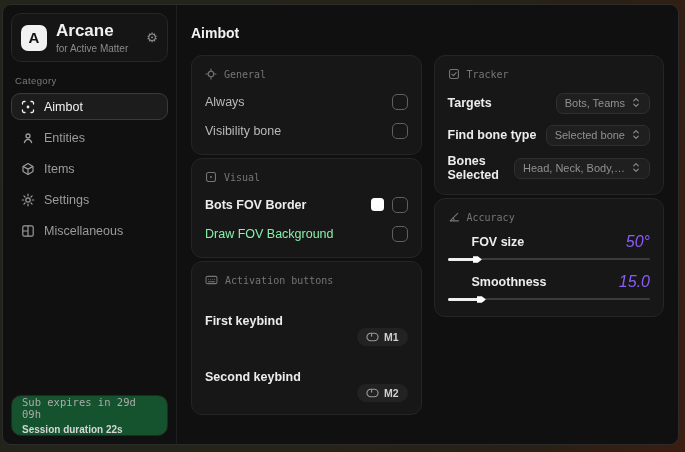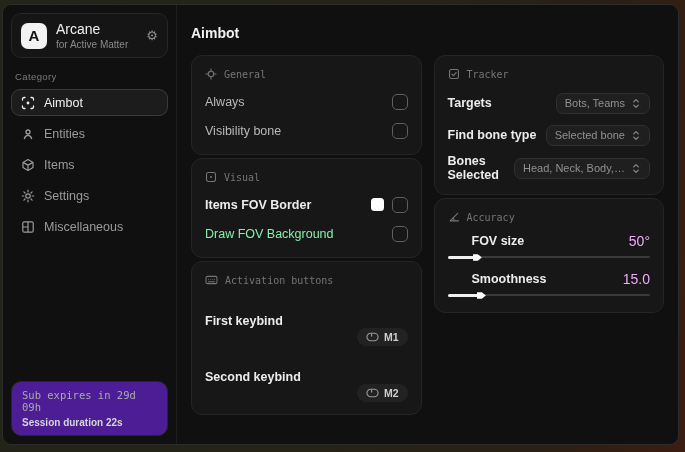--- a/index.html
+++ b/index.html
@@ -24,40 +24,40 @@
     display:flex; align-items:center; gap:9px;
     background:#151515; border:1px solid #272727; border-radius:10px;
     padding:7px 9px;
   }
   .logo {
     width:26px; height:26px; border-radius:7px; background:#f2f2f2;
     color:#111; font-weight:bold; font-size:15px;
     display:flex; align-items:center; justify-content:center; flex:0 0 26px;
   }
   .brand-text { flex:1; min-width:0; }
-  .brand-name { font-size:14px; font-weight:normal; color:#f0f0f0; }
+  .brand-name { font-size:17px; font-weight:bold; color:#f0f0f0; }
   .brand-sub { font-size:10px; color:#8a8a8a; margin-top:2px; }
   .brand-gear { color:#8d8d8d; font-size:13px; line-height:1; cursor:pointer; }
   .category-label {
     font-size:9.5px; color:#7a7a7a; letter-spacing:.4px;
     margin:13px 4px 7px;
   }
   .nav { display:flex; flex-direction:column; gap:4px; }
   .nav-item {
     display:flex; align-items:center; gap:9px;
     padding:5px 9px; border-radius:9px; border:1px solid transparent;
     color:#9b9b9b; font-size:12.5px; cursor:pointer; height:27px;
   }
   .nav-item.active {
     background:#1c1c1c; border-color:#3a3a3a; color:#f1f1f1; font-weight:500;
   }
   .nav-item svg { flex:0 0 14px; }
   .sidebar-footer {
-    margin-top:auto; background:#4c1d95; border:1px solid #262626;
-    border-radius:10px; padding:7px 10px;
+    margin-top:auto; background:#14532d; border:1px solid #262626;
+    border-radius:10px; padding:0 10px;
   }
   .sub-expires { font-family:"DejaVu Sans Mono", monospace; font-size:10.5px; color:#ababab; }
   .session-duration { font-size:10px; font-weight:bold; color:#d6d6d6; margin-top:4px; }
   
   .main { flex:1; padding:14px 14px 0 14px; display:flex; flex-direction:column; }
   .page-title { font-size:14px; font-weight:bold; color:#f2f2f2; margin:6px 0 14px 0; }
   .columns { display:flex; gap:12px; align-items:flex-start; }
   .col { flex:1; display:flex; flex-direction:column; gap:3px; min-width:0; }
   .card {
     background:#171717; border:1px solid #252525; border-radius:11px;
@@ -82,31 +82,31 @@
     background:transparent; cursor:pointer;
   }
   .swatch { width:13px; height:13px; border-radius:3.5px; background:#ffffff; cursor:pointer; }
   .keypill {
     display:flex; align-items:center; gap:5px;
     background:#222222; border-radius:999px; padding:3px 9px;
     font-size:10.5px; font-weight:bold; color:#cfcfcf; cursor:pointer;margin-top:32px;
   }
   .keypill svg { color:#9a9a9a; }
   .select {
-    display:flex; align-items:flex-end; gap:6px;
+    display:flex; align-items:flex-start; gap:6px;
     background:#1f1f1f; border:1px solid #2f2f2f; border-radius:7px;
     padding:3.5px 8px; font-size:11px; color:#919191; cursor:pointer;
     max-width:148px;
   }
   .select .select-value { white-space:nowrap; overflow:hidden; text-overflow:ellipsis; }
   .select svg { flex:0 0 10px; color:#8a8a8a; }
   
   .slider-row { margin-top:9px; }
   .slider-head { display:flex; align-items:center; justify-content:space-between;padding-left:24px; }
-  .slider-value { font-size:14px; color:#f0abfc; }
+  .slider-value { font-size:16px; color:#8b5cf6;font-style:italic; }
   .slider {
     position:relative; height:10px; margin-top:3px; cursor:pointer;
   }
   .slider .track {
     position:absolute; left:0; right:0; top:4px; height:2px; background:#3b3b3b; border-radius:2px;
   }
   .slider .fill {
     position:absolute; left:0; top:3.5px; height:3px; background:#f0f0f0; border-radius:2px;
   }
   .slider .thumb {
@@ -202,21 +202,21 @@
 
         <div class="card">
           <div class="card-header">
             <svg width="12" height="12" viewBox="0 0 14 14" fill="none" stroke="currentColor" stroke-width="1.3">
               <rect x="1.8" y="1.8" width="10.4" height="10.4" rx="2"></rect>
               <circle cx="7" cy="7" r="1.2" fill="currentColor" stroke="none"></circle>
             </svg>
             <span>Visual</span>
           </div>
           <div class="row">
-            <span class="row-label bright">Items FOV Border</span>
+            <span class="row-label bright">Bots FOV Border</span>
             <span class="row-controls">
               <span class="swatch"></span>
               <span class="checkbox"></span>
             </span>
           </div>
           <div class="row">
             <span class="row-label dim">Draw FOV Background</span>
             <span class="checkbox"></span>
           </div>
         </div>

